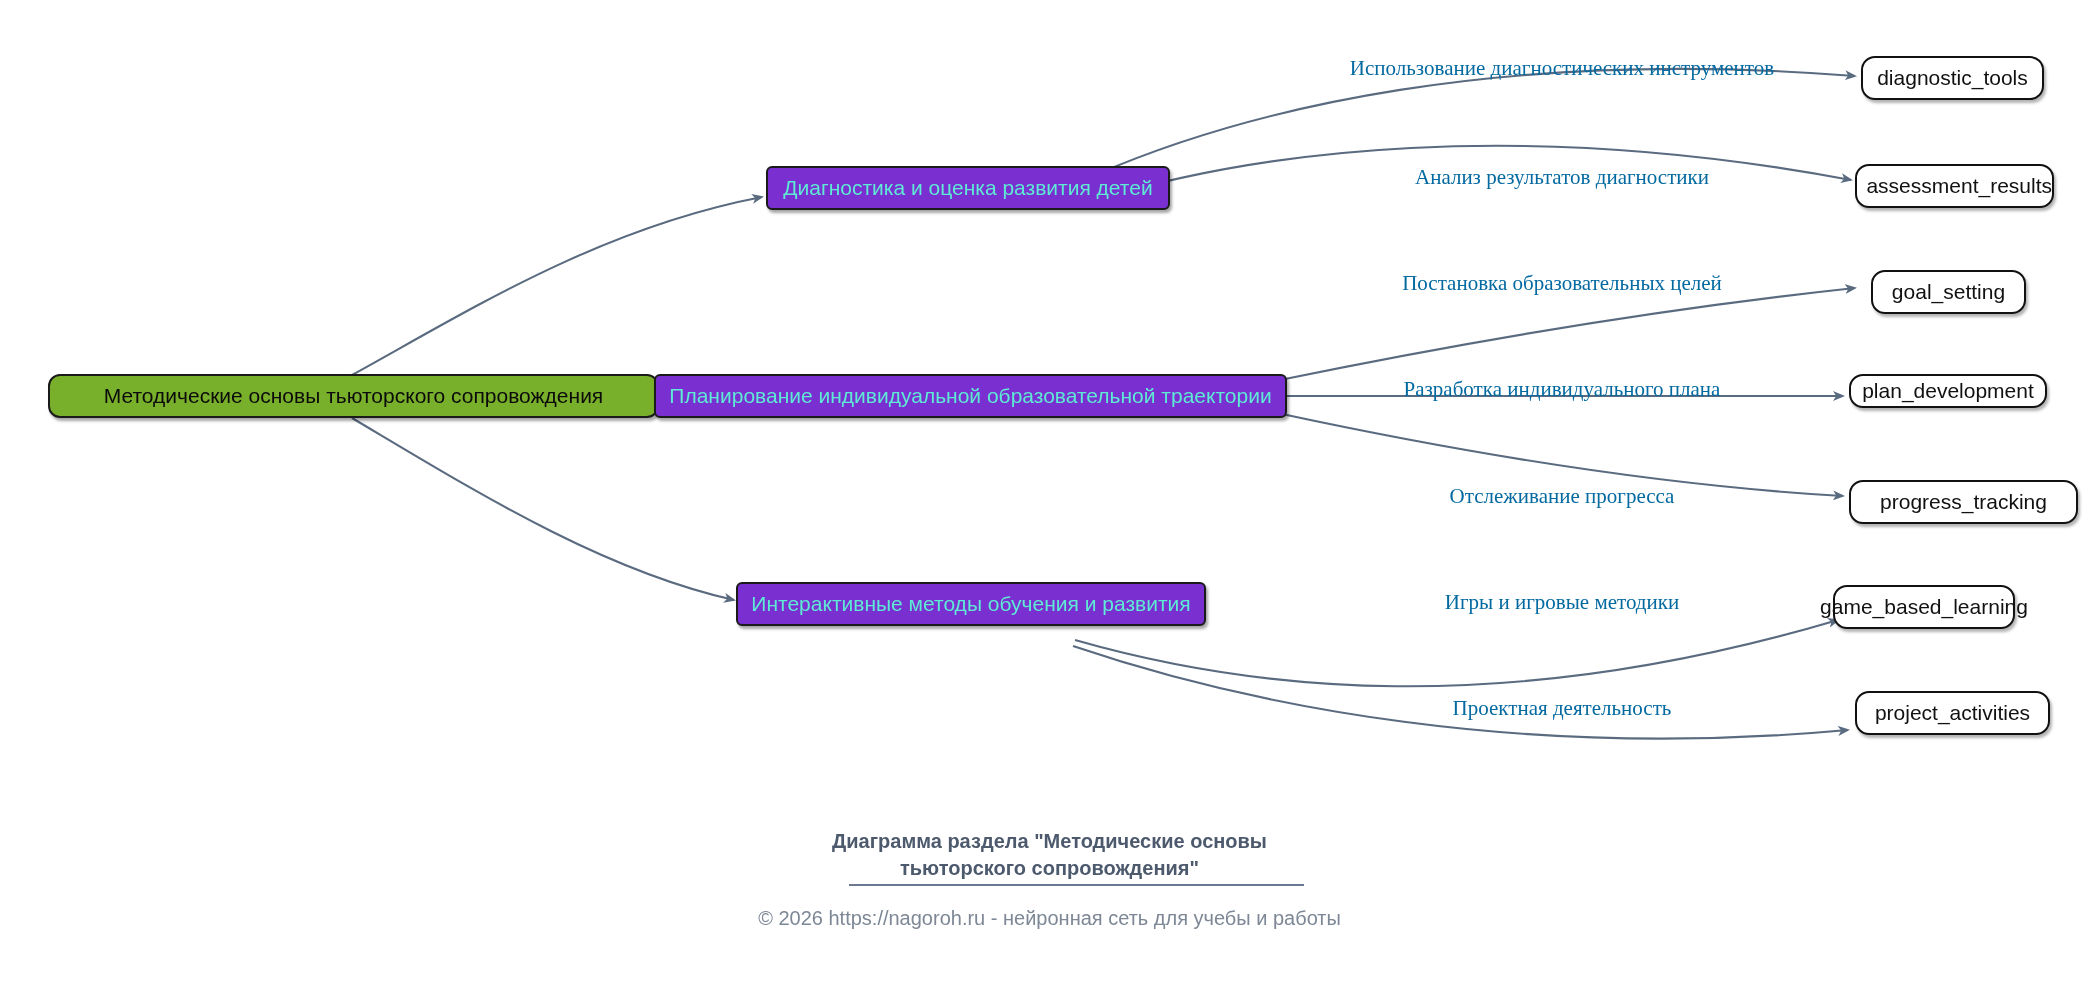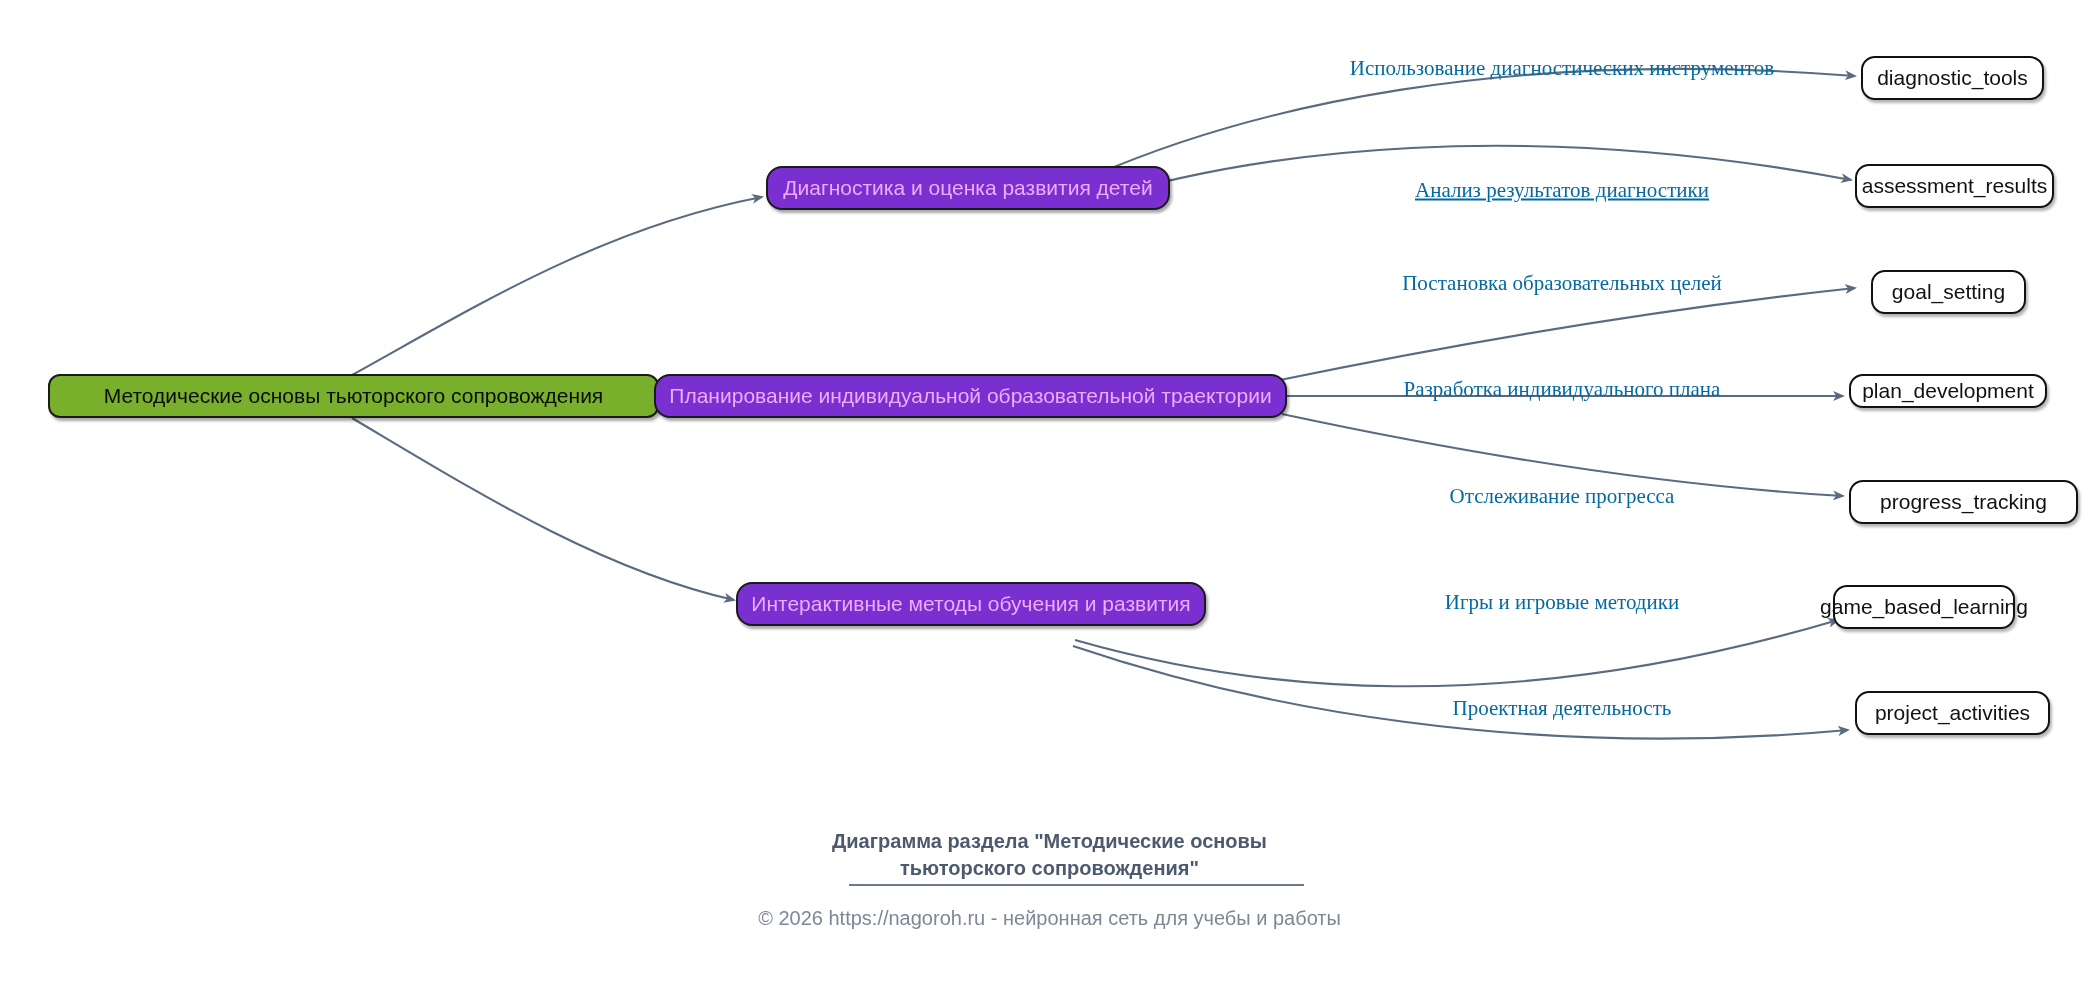--- a/index.html
+++ b/index.html
@@ -6,22 +6,22 @@
   body{width:2099px;height:1001px;position:relative;overflow:hidden;
        font-family:"Liberation Sans",sans-serif;}
   #canvas{position:absolute;inset:0;width:2099px;height:1001px;}
   svg.edges{position:absolute;left:0;top:0;width:2099px;height:1001px;pointer-events:none;}
 
   .node{position:absolute;box-sizing:border-box;display:flex;align-items:center;
         justify-content:center;white-space:nowrap;}
 
   .node.root{background:#79b02b;border:2px solid #1a1a1a;border-radius:12px;
         color:#0b0b0b;font-size:21px;box-shadow:2px 3px 3px rgba(0,0,0,.35);}
-  .node.branch{background:#7a2fd0;border:2px solid #1a1a1a;border-radius:16px;
-        color:#f0abfc;font-size:21px;box-shadow:2px 3px 3px rgba(0,0,0,.35);}
+  .node.branch{background:#7a2fd0;border:2px solid #1a1a1a;border-radius:6px;
+        color:#5eead4;font-size:21px;box-shadow:2px 3px 3px rgba(0,0,0,.35);}
   .node.leaf{background:#fff;border:2px solid #111;border-radius:14px;
         color:#111;font-size:21px;box-shadow:2px 3px 3px rgba(0,0,0,.30);}
 
   .edge-label{position:absolute;white-space:nowrap;color:#0369a1;
         font-family:"Liberation Serif",serif;font-size:21px;
         transform:translate(-50%,-50%);}
 
   .footer{position:absolute;left:0;width:2099px;text-align:center;}
   #footer-title{top:828px;font-size:20px;font-weight:bold;color:#4d5a6e;line-height:1.35;}
   #footer-rule{position:absolute;top:884px;left:849px;width:455px;height:0;
@@ -69,21 +69,21 @@
   </div>
 
   <div class="node branch" style="left:736px;top:582px;width:470px;height:44px;">
     <span>Интерактивные методы обучения и развития</span>
   </div>
 
   <div class="node leaf" style="left:1861px;top:56px;width:183px;height:44px;">
     <span>diagnostic_tools</span>
   </div>
 
-  <div class="node leaf" style="left:1855px;top:164px;width:199px;height:44px;">
+  <div class="node leaf" style="left:1855px;top:164px;width:199px;height:44px;justify-content:flex-end;">
     <span>assessment_results</span>
   </div>
 
   <div class="node leaf" style="left:1871px;top:270px;width:155px;height:44px;">
     <span>goal_setting</span>
   </div>
 
   <div class="node leaf" style="left:1849px;top:374px;width:198px;height:34px;">
     <span>plan_development</span>
   </div>
@@ -95,21 +95,21 @@
   <div class="node leaf" style="left:1833px;top:585px;width:182px;height:44px;justify-content:center;">
     <span>game_based_learning</span>
   </div>
 
   <div class="node leaf" style="left:1855px;top:691px;width:195px;height:44px;">
     <span>project_activities</span>
   </div>
 
   <div class="edge-label" style="left:1562px;top:68px;">Использование диагностических инструментов</div>
 
-  <div class="edge-label" style="left:1562px;top:190px;text-decoration:underline;">Анализ результатов диагностики</div>
+  <div class="edge-label" style="left:1562px;top:177px;">Анализ результатов диагностики</div>
 
   <div class="edge-label" style="left:1562px;top:283px;">Постановка образовательных целей</div>
 
   <div class="edge-label" style="left:1562px;top:389px;">Разработка индивидуального плана</div>
 
   <div class="edge-label" style="left:1562px;top:496px;">Отслеживание прогресса</div>
 
   <div class="edge-label" style="left:1562px;top:602px;">Игры и игровые методики</div>
 
   <div class="edge-label" style="left:1562px;top:708px;">Проектная деятельность</div>

